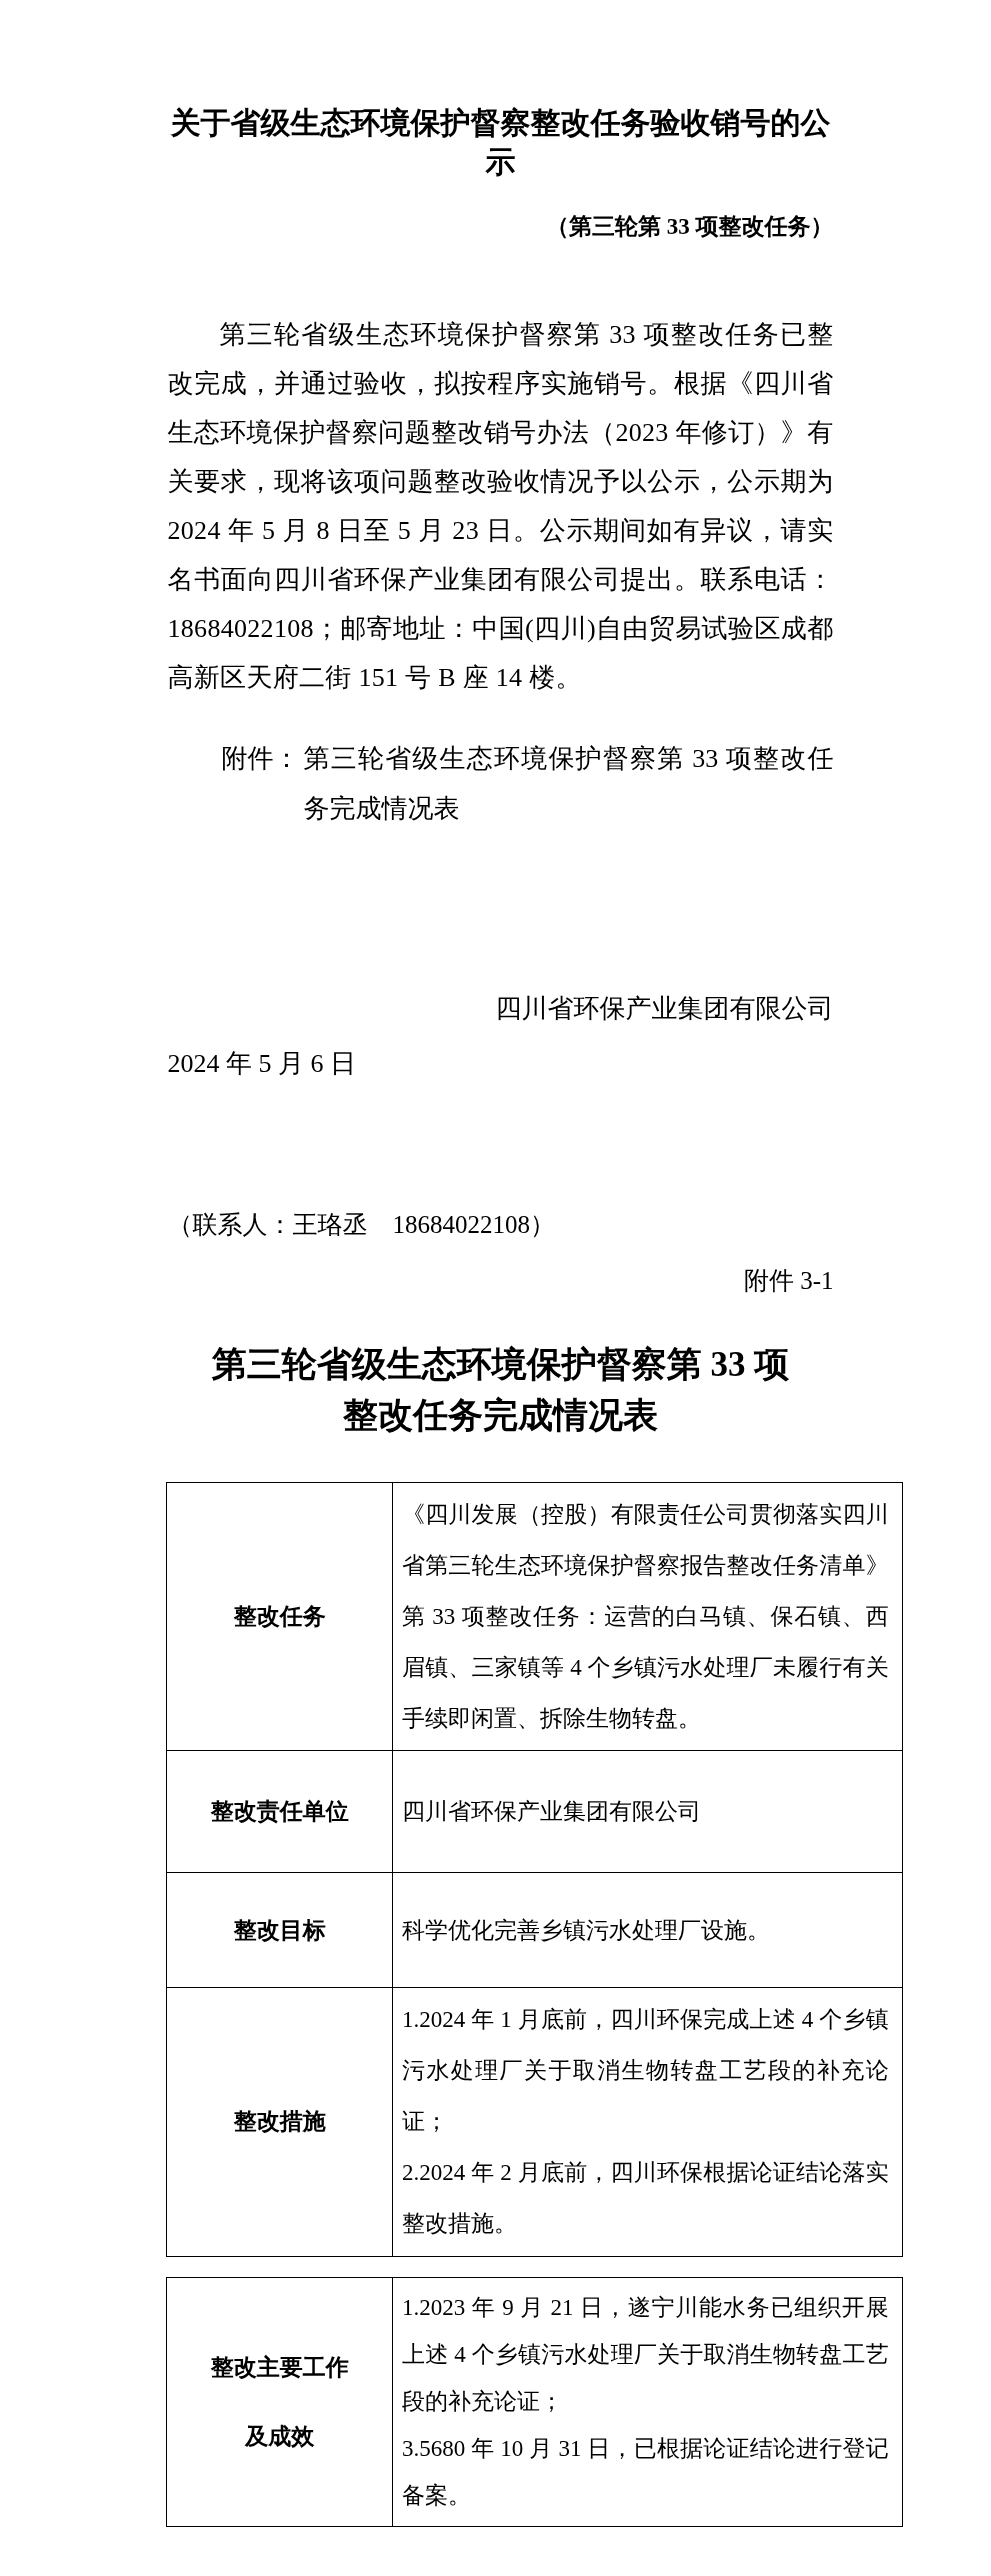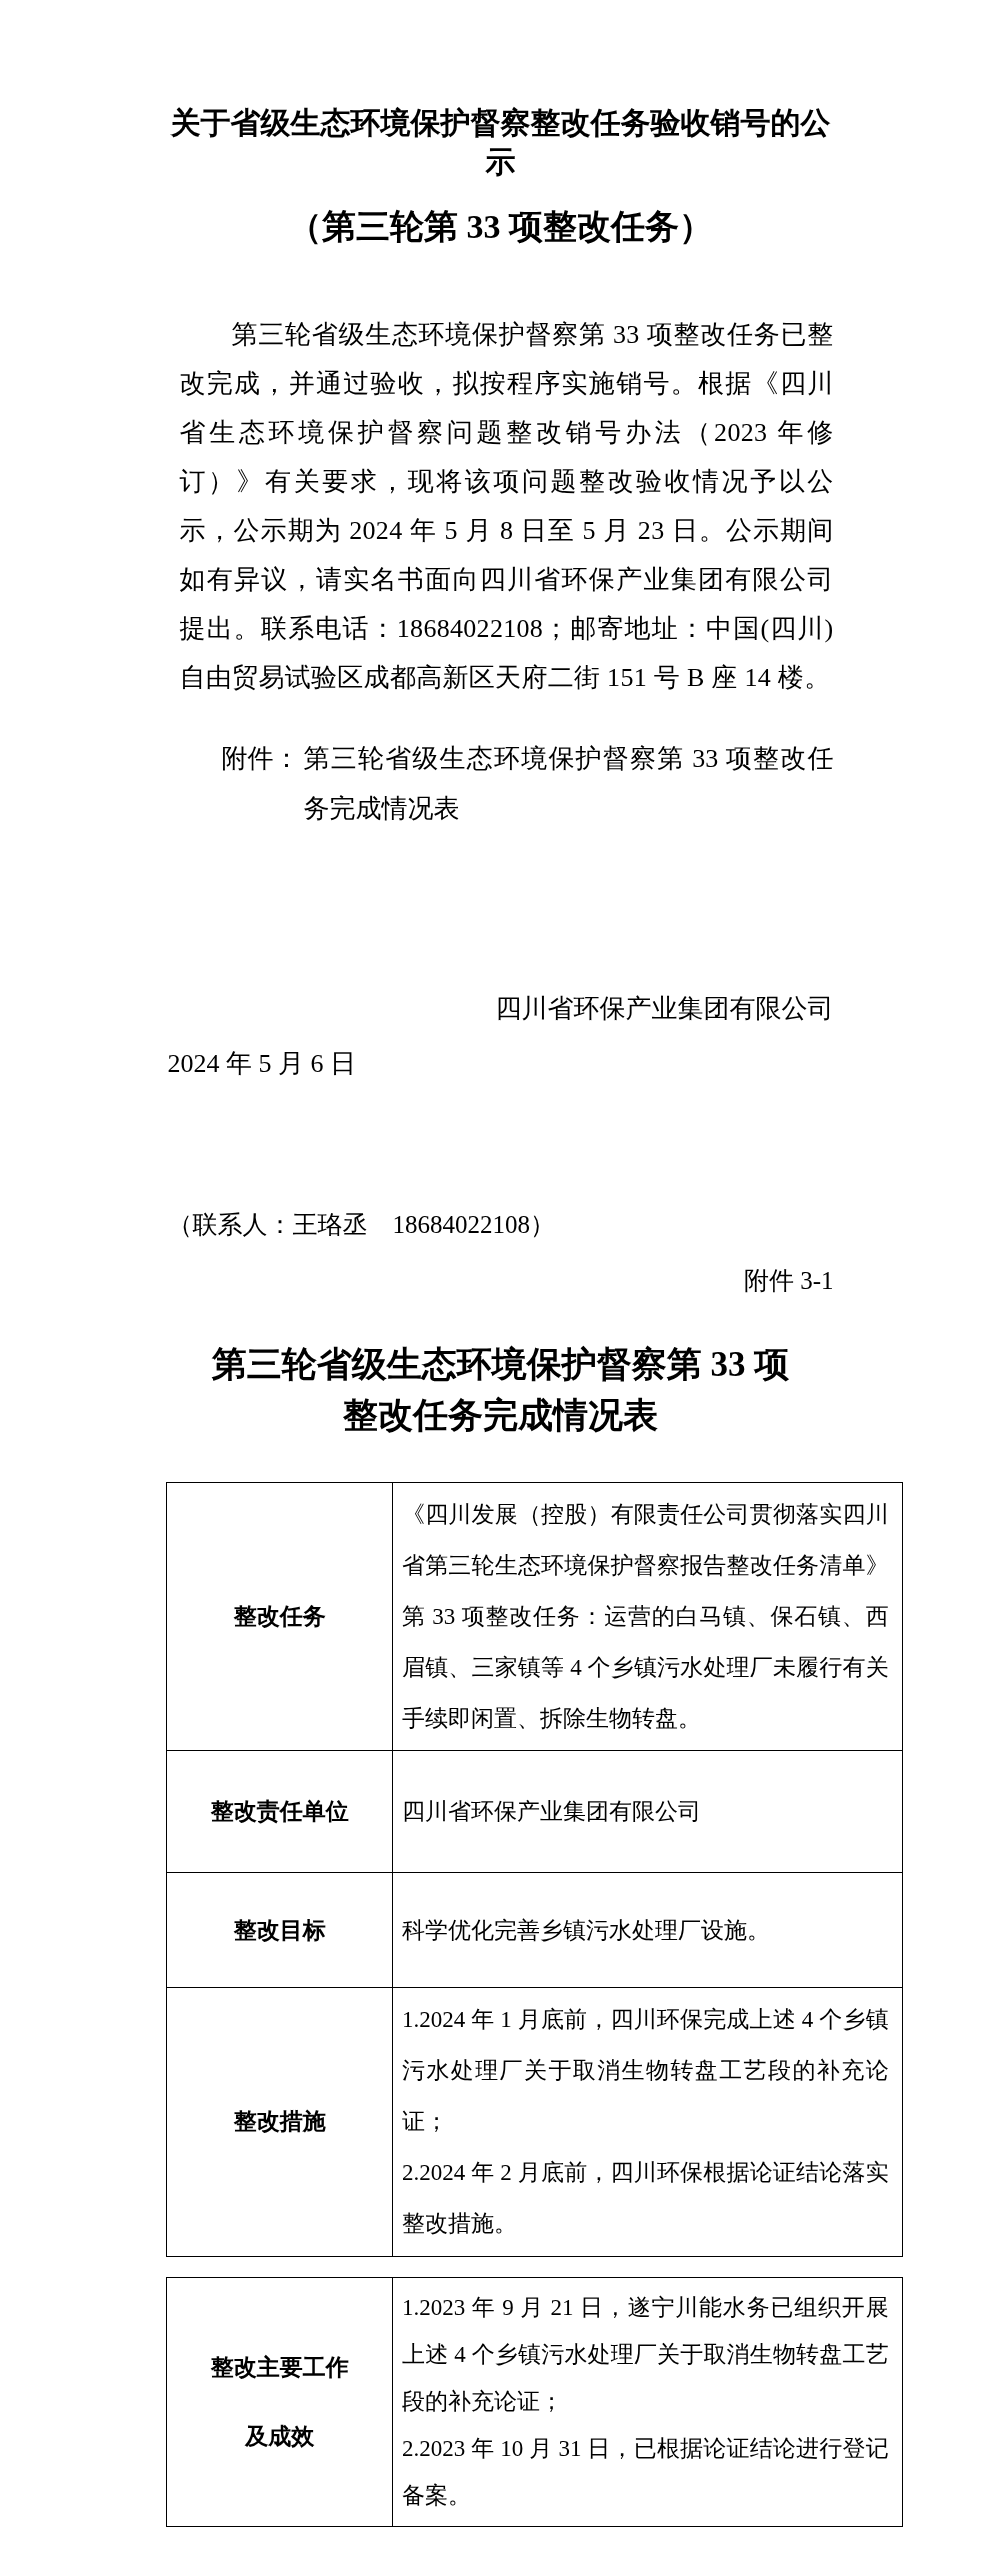--- a/index.html
+++ b/index.html
@@ -27,28 +27,28 @@
   .doc-title-line1 {
     margin: 0;
     padding-top: 103px;
     font-size: 30px;
     line-height: 39px;
     font-weight: bold;
     text-align: center;
   }
   .doc-title-line2 {
     margin: 27.5px 0 0 0;
-    font-size: 34px;
+    font-size: 23px;
     line-height: 35px;
     font-weight: bold;
-    text-align: center;
+    text-align: right;
   }
 
   .body-para {
-    margin: 66px 0 0 12px;
+    margin: 66px 0 0 0;
     font-size: 26px;
     line-height: 49px;
     text-align: justify;
     text-indent: 52px;
     letter-spacing: 0.3px;
   }
 
   .attachment {
     margin-top: 32.5px;
     display: flex;
@@ -213,21 +213,21 @@
 
     <table class="info-table segment-2">
       <tbody>
         <tr class="row-result">
           <td class="cell-label">
             <span class="label-line">整改主要工作</span>
             <span class="label-line">及成效</span>
           </td>
           <td class="cell-content">
             <div>1.2023 年 9 月 21 日，遂宁川能水务已组织开展上述 4 个乡镇污水处理厂关于取消生物转盘工艺段的补充论证；</div>
-            <div>2.2023 年 10 月 31 日，已根据论证结论进行登记备案。</div>
+            <div>3.5680 年 10 月 31 日，已根据论证结论进行登记备案。</div>
           </td>
         </tr>
       </tbody>
     </table>
 
   </div>
 </div>
 
 
 </body></html>

